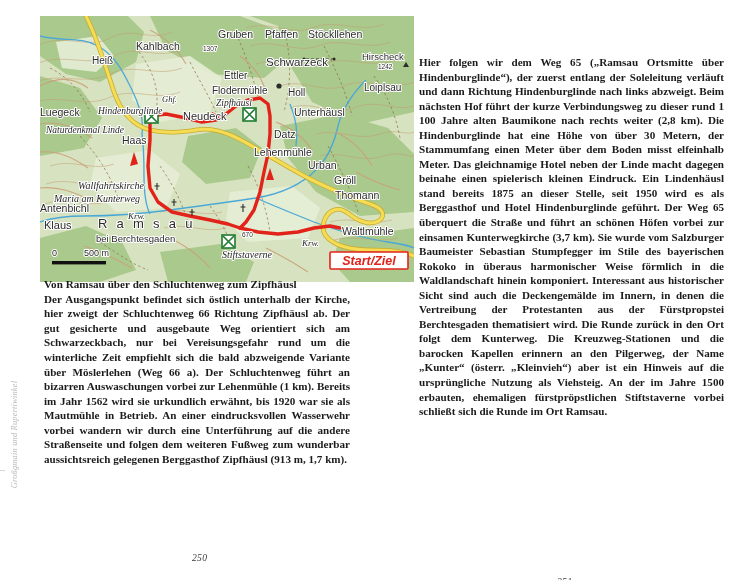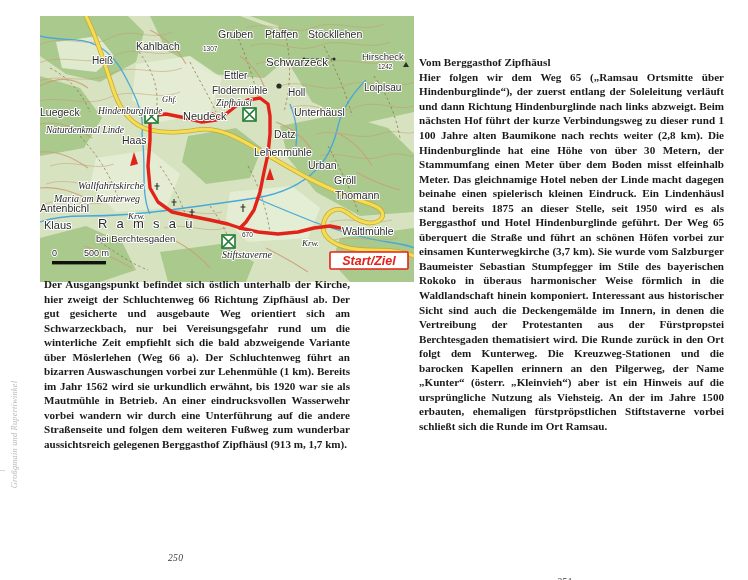--- a/index.html
+++ b/index.html
@@ -82,21 +82,21 @@
   }
 
   
   .folio {
     position: absolute;
     font-style: italic;
     font-size: 9.6px;
     color: #3a3a3a;
     letter-spacing: 0.3px;
   }
-  .folio-left  { left: 168px; top: 552px; }
+  .folio-left  { left: 192px; top: 552px; }
   .folio-right { left: 549px; top: 576px; margin-left: 8px; }
 
   
   .side-title {
     position: absolute;
     left: -56px;
     top: 430px;
     width: 140px;
     transform: rotate(-90deg);
     transform-origin: 50% 50%;
@@ -314,25 +314,25 @@
 
         <g>
           <rect x="290" y="236" width="78" height="17" fill="#ffffff" stroke="#e2231a" stroke-width="1.6" rx="1"></rect>
           <text id="start-ziel" x="329" y="249" text-anchor="middle" font-family="Liberation Sans, DejaVu Sans, sans-serif" font-size="12.5" font-style="italic" font-weight="bold" fill="#e2231a">Start/Ziel</text>
         </g>
       </g>
     </svg>
   </figure>
 
   <section class="col col-left">
+    <h2 class="sec-title">Von Ramsau über den Schluchtenweg zum Zipfhäusl</h2>
     <p class="sec-body">Der Ausgangspunkt befindet sich östlich unterhalb der Kirche, hier zweigt der Schluchtenweg 66 Richtung Zipfhäusl ab. Der gut gesicherte und ausgebaute Weg orientiert sich am Schwarzeckbach, nur bei Vereisungsgefahr rund um die winterliche Zeit empfiehlt sich die bald abzweigende Variante über Möslerlehen (Weg 66 a). Der Schluchtenweg führt an bizarren Auswaschungen vorbei zur Lehenmühle (1 km). Bereits im Jahr 1562 wird sie urkundlich erwähnt, bis 1920 war sie als Mautmühle in Betrieb. An einer eindrucksvollen Wasserwehr vorbei wandern wir durch eine Unterführung auf die andere Straßenseite und folgen dem weiteren Fußweg zum wunderbar aussichtsreich gelegenen Berggasthof Zipfhäusl (913 m, 1,7 km).</p>
   </section>
 
   <section class="col col-right">
-    <h2 class="sec-title">Vom Berggasthof Zipfhäusl</h2>
     <p class="sec-body">Hier folgen wir dem Weg 65 („Ramsau Ortsmitte über Hindenburglinde“), der zuerst entlang der Soleleitung verläuft und dann Richtung Hindenburglinde nach links abzweigt. Beim nächsten Hof führt der kurze Verbindungsweg zu dieser rund 1 100 Jahre alten Baumikone nach rechts weiter (2,8 km). Die Hindenburglinde hat eine Höhe von über 30 Metern, der Stammumfang einen Meter über dem Boden misst elfeinhalb Meter. Das gleichnamige Hotel neben der Linde macht dagegen beinahe einen spielerisch kleinen Eindruck. Ein Lindenhäusl stand bereits 1875 an dieser Stelle, seit 1950 wird es als Berggasthof und Hotel Hindenburglinde geführt. Der Weg 65 überquert die Straße und führt an schönen Höfen vorbei zur einsamen Kunterwegkirche (3,7 km). Sie wurde vom Salzburger Baumeister Sebastian Stumpfegger im Stile des bayerischen Rokoko in überaus harmonischer Weise förmlich in die Waldlandschaft hinein komponiert. Interessant aus historischer Sicht sind auch die Deckengemälde im Innern, in denen die Vertreibung der Protestanten aus der Fürstpropstei Berchtesgaden thematisiert wird. Die Runde zurück in den Ort folgt dem Kunterweg. Die Kreuzweg-Stationen und die barocken Kapellen erinnern an den Pilgerweg, der Name „Kunter“ (österr. „Kleinvieh“) aber ist ein Hinweis auf die ursprüngliche Nutzung als Viehsteig. An der im Jahre 1500 erbauten, ehemaligen fürstpröpstlichen Stiftstaverne vorbei schließt sich die Runde im Ort Ramsau.</p>
   </section>
 
   <div class="folio folio-left">250</div>
   <div class="folio folio-right">251</div>
 
   <div class="side-title">Großgmain und Rupertiwinkel</div>
 
   <div class="gutter-tick"></div>
 

